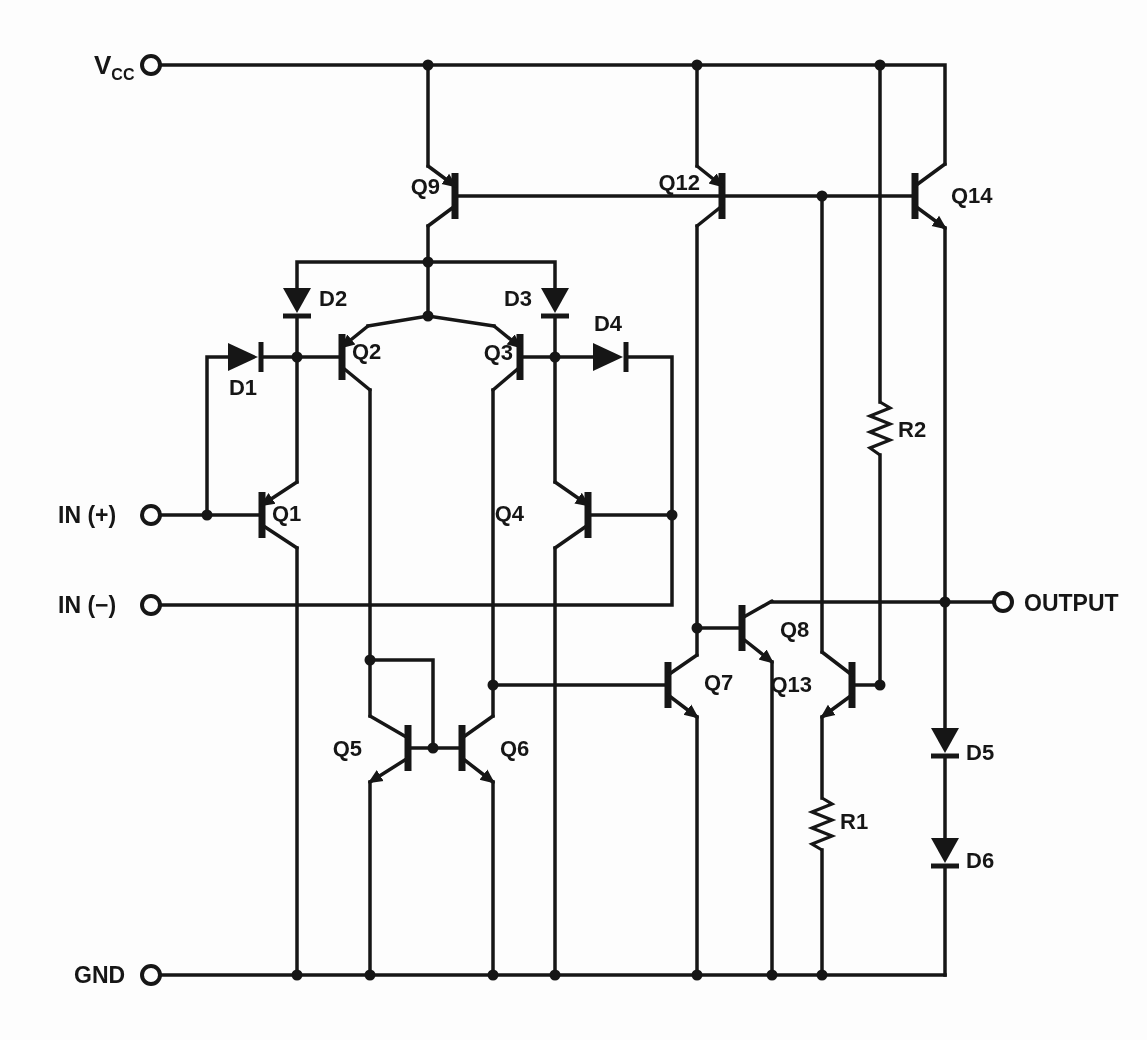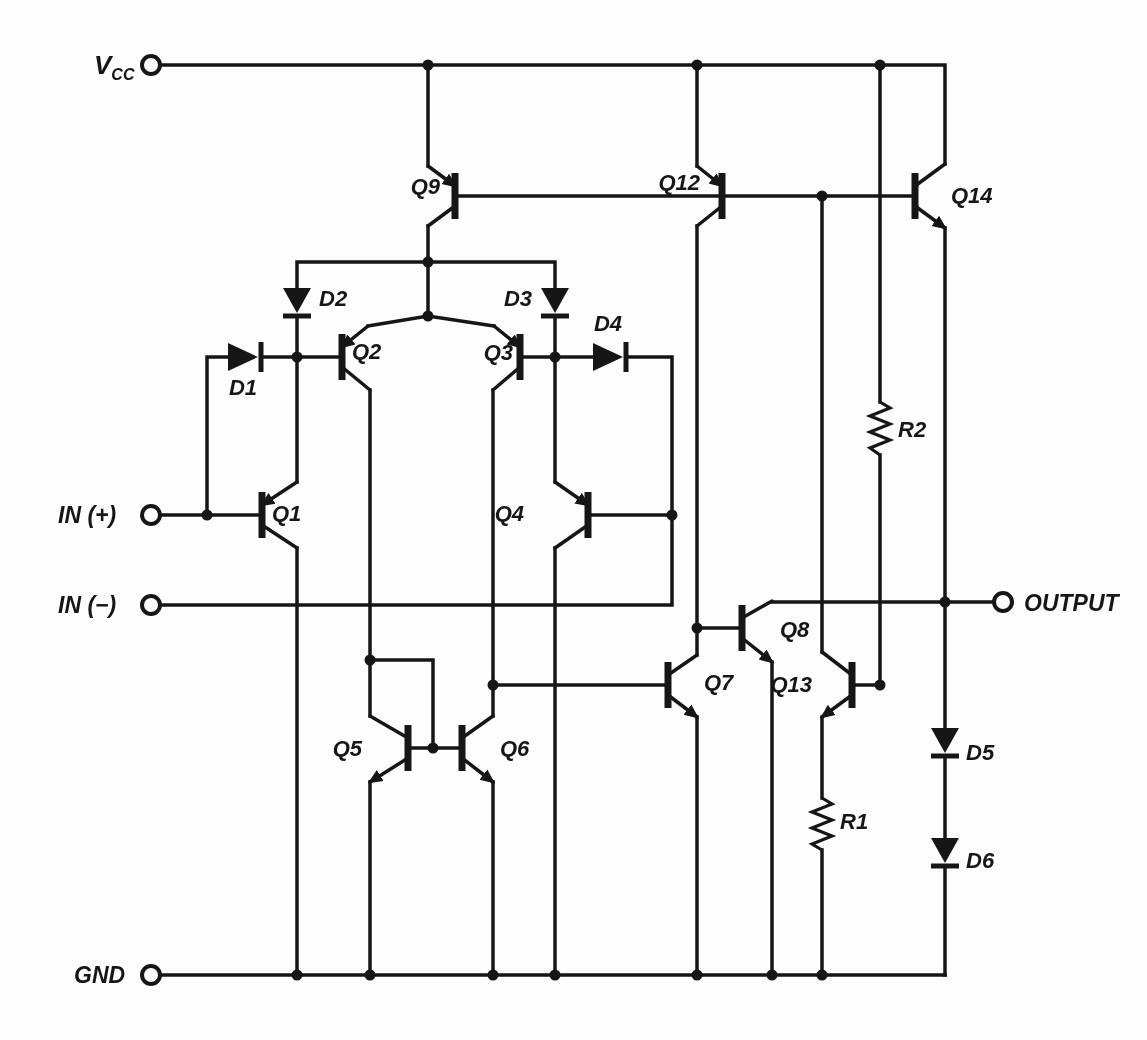--- a/index.html
+++ b/index.html
@@ -1,16 +1,16 @@
 <!DOCTYPE html>
 <html><head>
 <meta charset="utf-8">
 <style>
   html,body{margin:0;padding:0;background:#ffffff;}
-  .canvas{position:relative;width:1147px;height:1040px;background:#fdfdfd;overflow:hidden;font-style:italic;}
+  .canvas{position:relative;width:1147px;height:1040px;background:#fdfdfd;overflow:hidden;}
   svg{position:absolute;left:0;top:0;}
   .wire{stroke:#161616;stroke-width:3.5;fill:none;stroke-linecap:square;}
   .bar{stroke:#161616;stroke-width:7;fill:none;stroke-linecap:butt;}
   .leg{stroke:#161616;stroke-width:3.5;fill:none;stroke-linecap:round;}
   .dbar{stroke:#161616;stroke-width:5;fill:none;stroke-linecap:butt;}
   .res{stroke:#161616;stroke-width:3.2;fill:none;stroke-linejoin:miter;}
   .dot{fill:#161616;}
   .diode{fill:#161616;stroke:none;}
   .term{fill:#fdfdfd;stroke:#161616;stroke-width:4;}
   text{font-family:"Liberation Sans","DejaVu Sans",sans-serif;font-weight:700;fill:#161616;}

